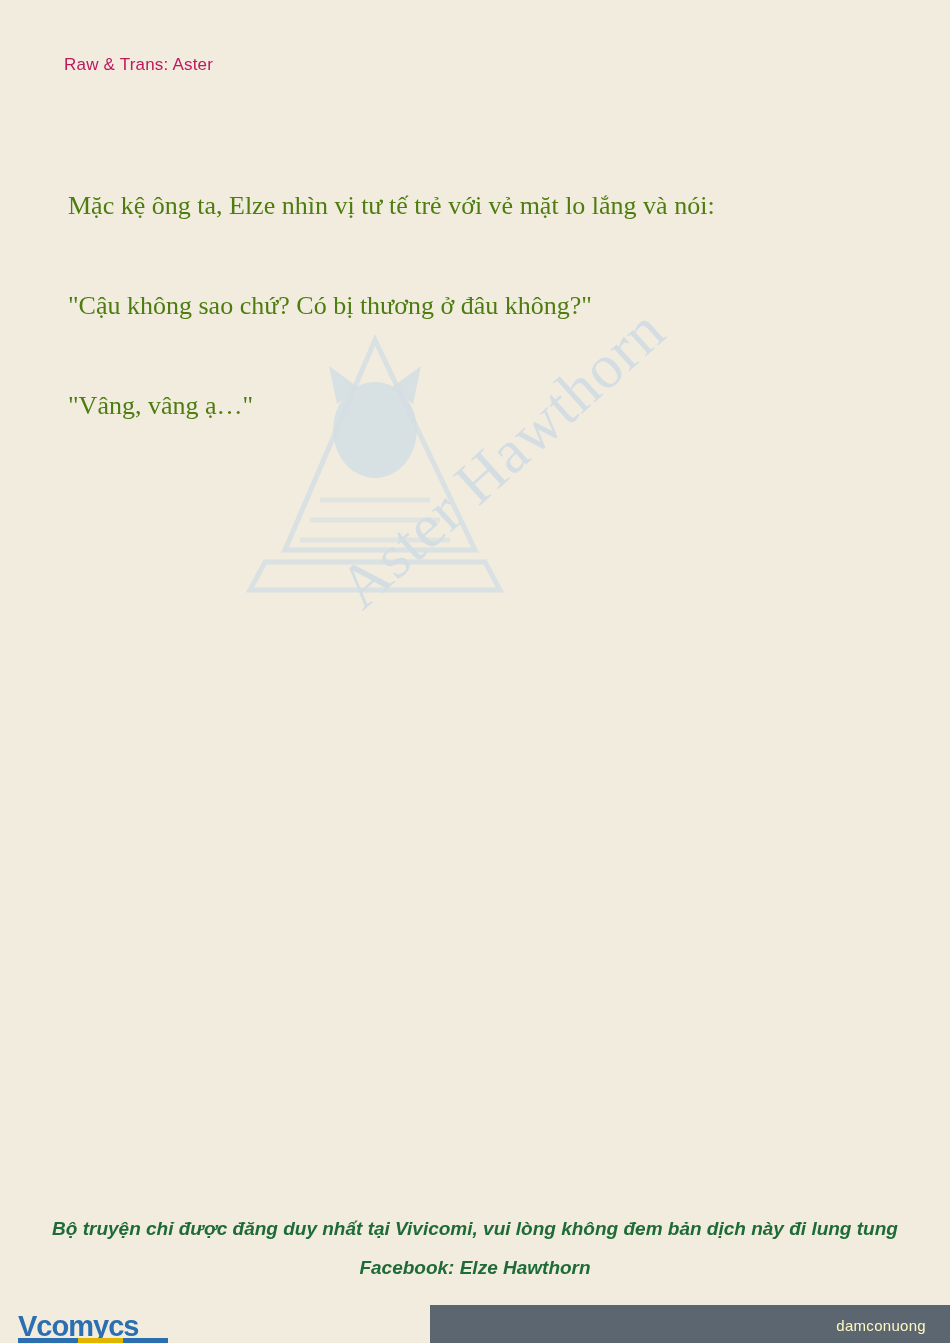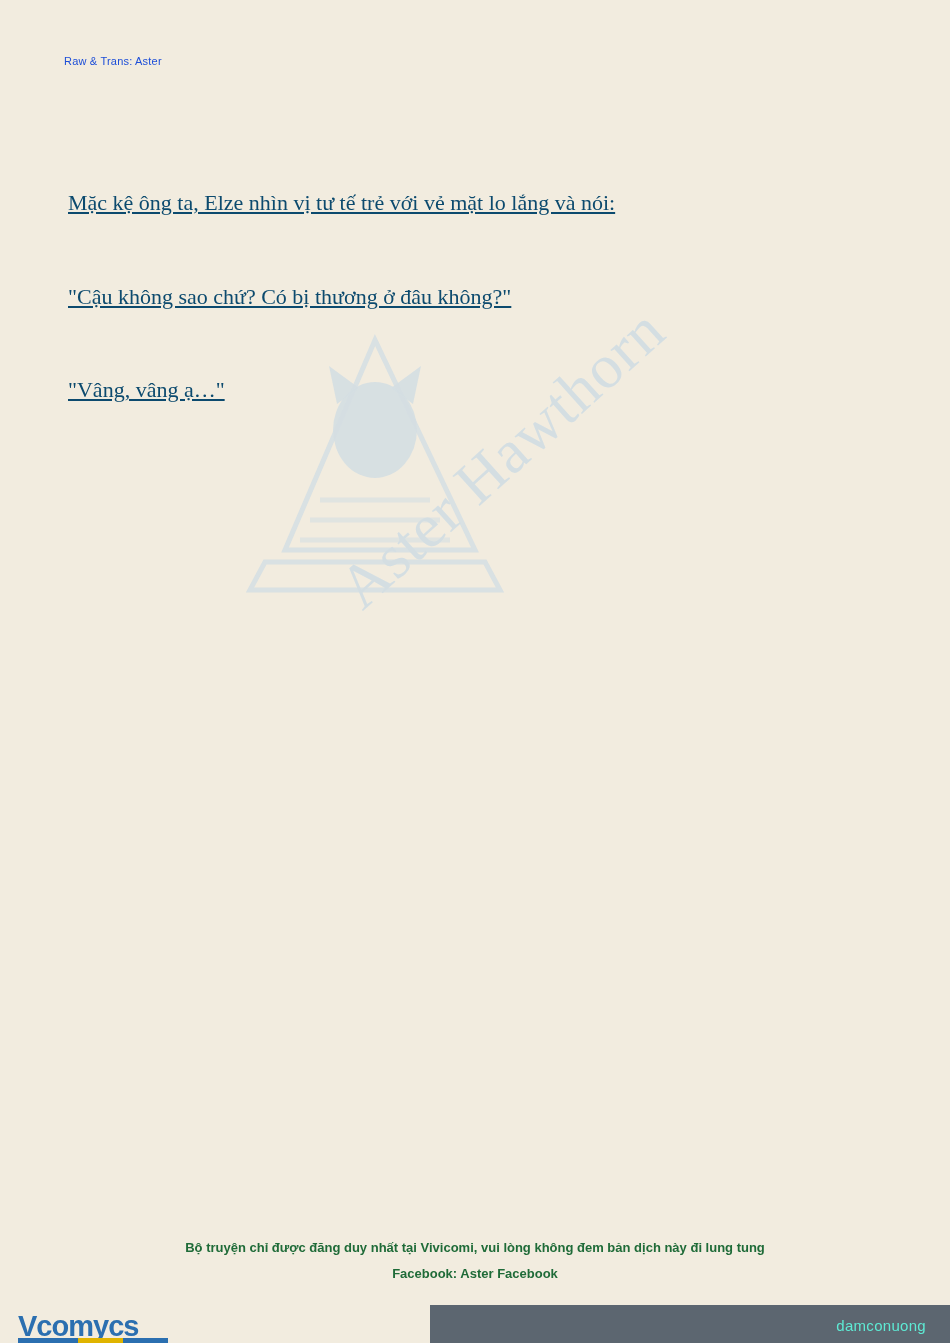--- a/index.html
+++ b/index.html
@@ -21,22 +21,22 @@
     height: 1343px;
     box-sizing: border-box;
   }
 
   
   .credit {
     position: absolute;
     top: 55px;
     left: 64px;
     font-family: "Liberation Sans", sans-serif;
-    font-size: 11px;
-    color: #1d4ed8;
+    font-size: 17px;
+    color: #be185d;
     letter-spacing: 0.2px;
     text-align: center;
   }
 
   
   .watermark {
     position: absolute;
     left: 215px;
     top: 300px;
     width: 520px;
@@ -63,40 +63,40 @@
   }
 
   
   .content {
     position: absolute;
     left: 68px;
     top: 185px;
     width: 816px;
   }
   .para {
-    font-size: 22px;
+    font-size: 26px;
     line-height: 1.62;
-    color: #0c4a6e;
+    color: #4d7c0f;
     margin: 0 0 58px 0;
     position: relative;
     z-index: 2;
-    text-decoration: underline;
   }
   .para:last-child { margin-bottom: 0; }
 
   
   .footer-notes {
     position: absolute;
     left: 0;
     right: 0;
     bottom: 55px;
     text-align: center;
     font-family: "Liberation Sans", sans-serif;
+    font-style: italic;
     font-weight: bold;
-    font-size: 13px;
+    font-size: 19px;
     color: #1f6b38;
     line-height: 2.05;
   }
   .footer-notes div { white-space: nowrap; }
 
   
   .bottom-bar {
     position: absolute;
     left: 0;
     bottom: 0;
@@ -118,21 +118,21 @@
     width: 520px;
     height: 38px;
     background: #5c6670;
   }
   .bar-right-label {
     position: absolute;
     right: 24px;
     bottom: 9px;
     font-family: "Liberation Sans", sans-serif;
     font-size: 15px;
-    color: #5eead4;
+    color: #fef9c3;
     letter-spacing: 0.3px;
   }
 
   .vlogo {
     position: absolute;
     left: 18px;
     bottom: 2px;
     display: flex;
     align-items: flex-end;
     height: 36px;
@@ -178,21 +178,21 @@
   </div>
 
   <div class="content">
     <p class="para">Mặc kệ ông ta, Elze nhìn vị tư tế trẻ với vẻ mặt lo lắng và nói:</p>
     <p class="para">"Cậu không sao chứ? Có bị thương ở đâu không?"</p>
     <p class="para">"Vâng, vâng ạ…"</p>
   </div>
 
   <div class="footer-notes">
     <div>Bộ truyện chỉ được đăng duy nhất tại Vivicomi, vui lòng không đem bản dịch này đi lung tung</div>
-    <div>Facebook: Aster Facebook</div>
+    <div>Facebook: Elze Hawthorn</div>
   </div>
 
   <div class="bottom-bar">
     <div class="bar-left">
       <div class="vlogo">
         <span class="vlogo-text">V</span>
         <span class="vlogo-text">com</span>
         <span class="vlogo-text y">y</span>
         <span class="vlogo-text">cs</span>
         <div class="vlogo-underline"></div>

